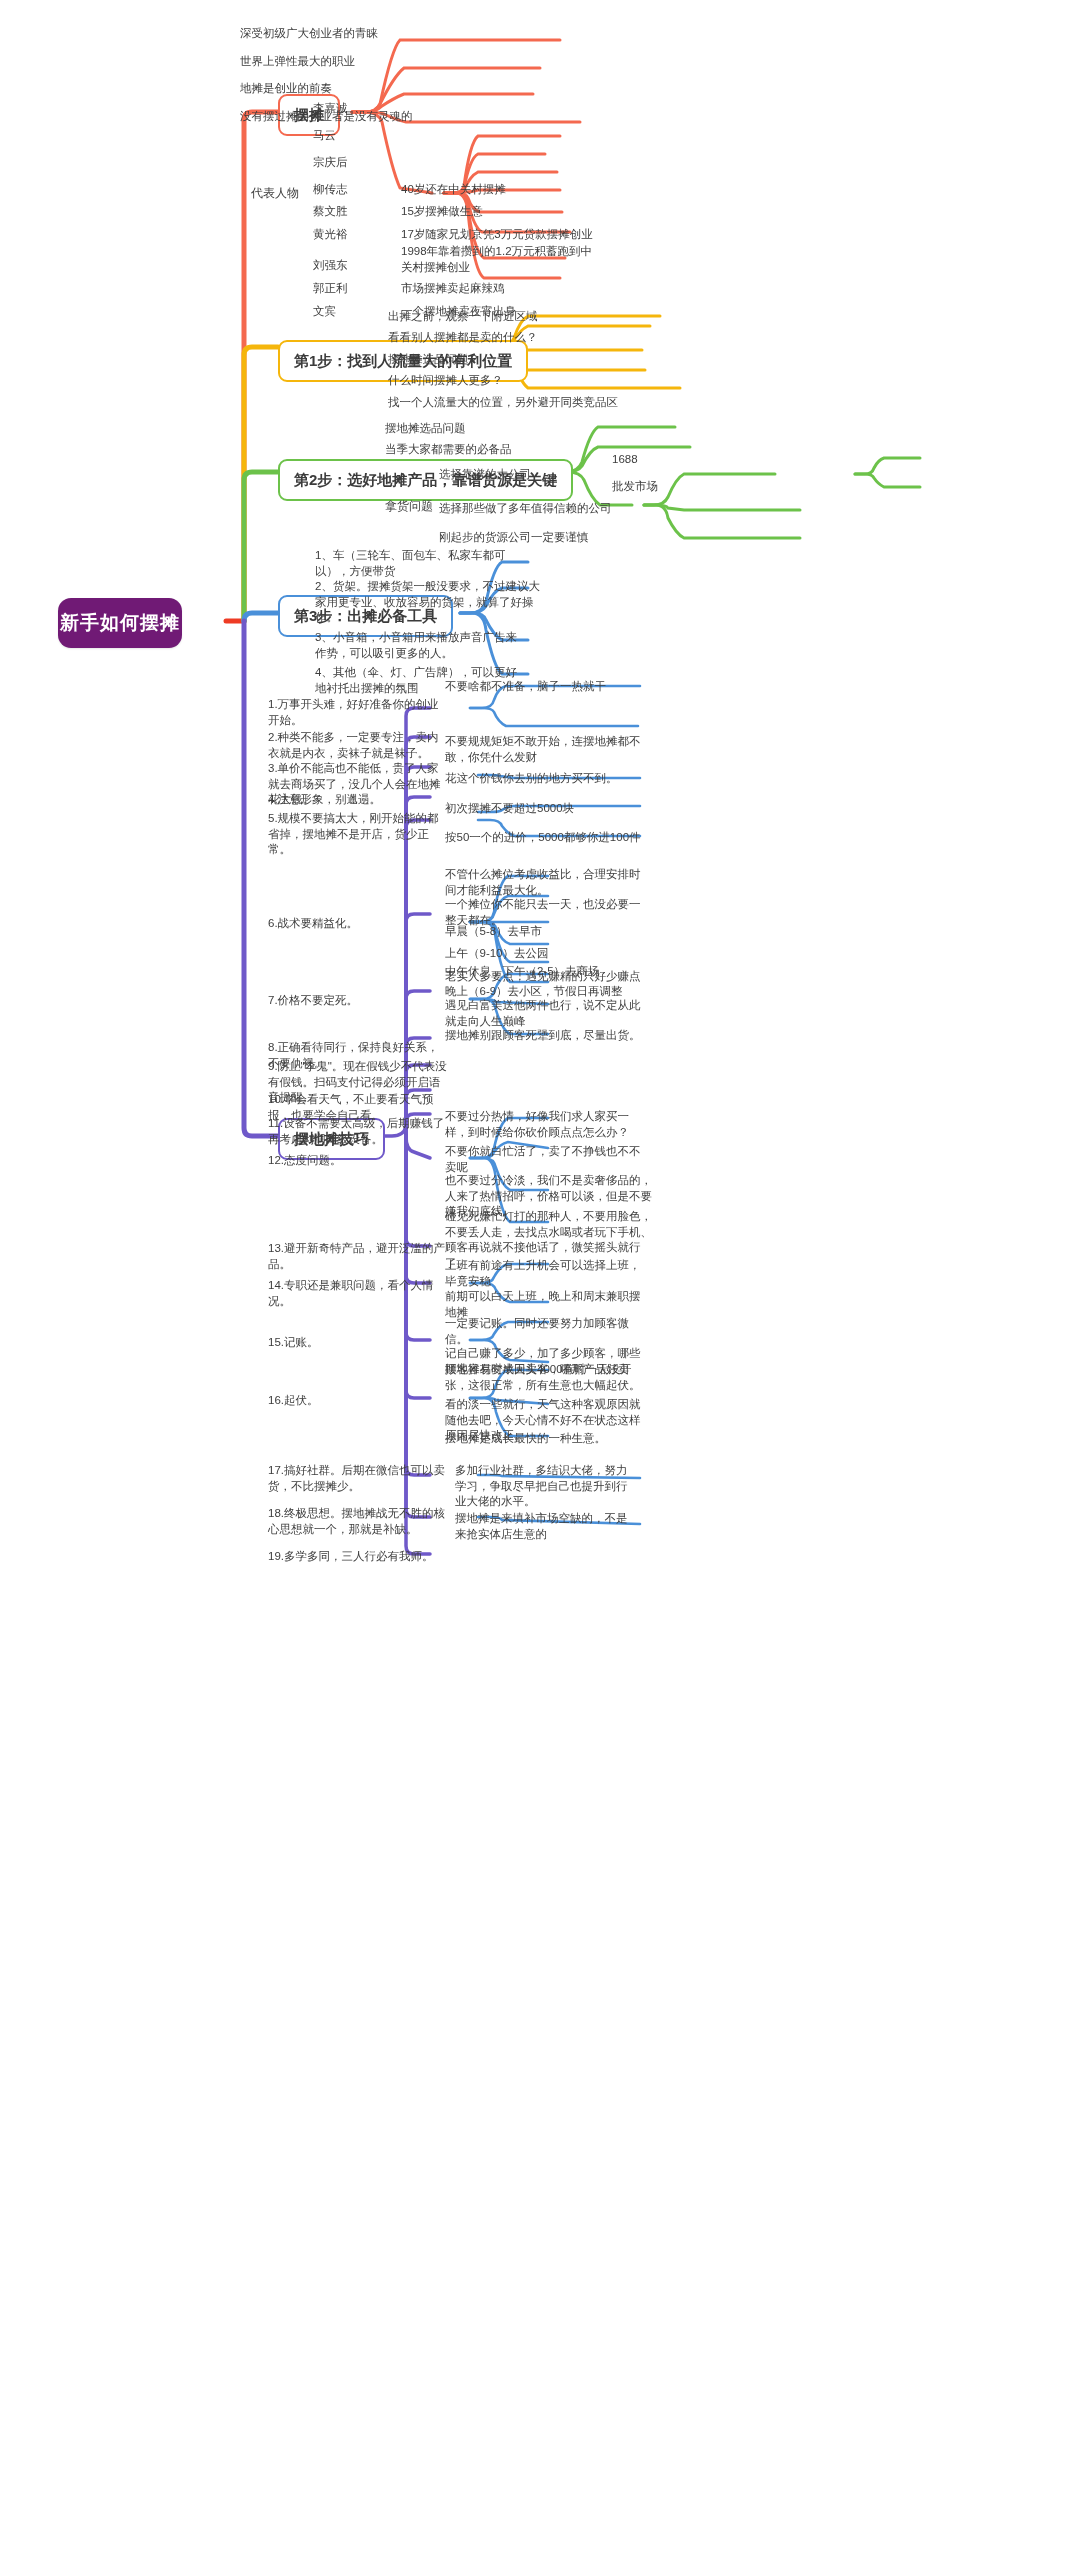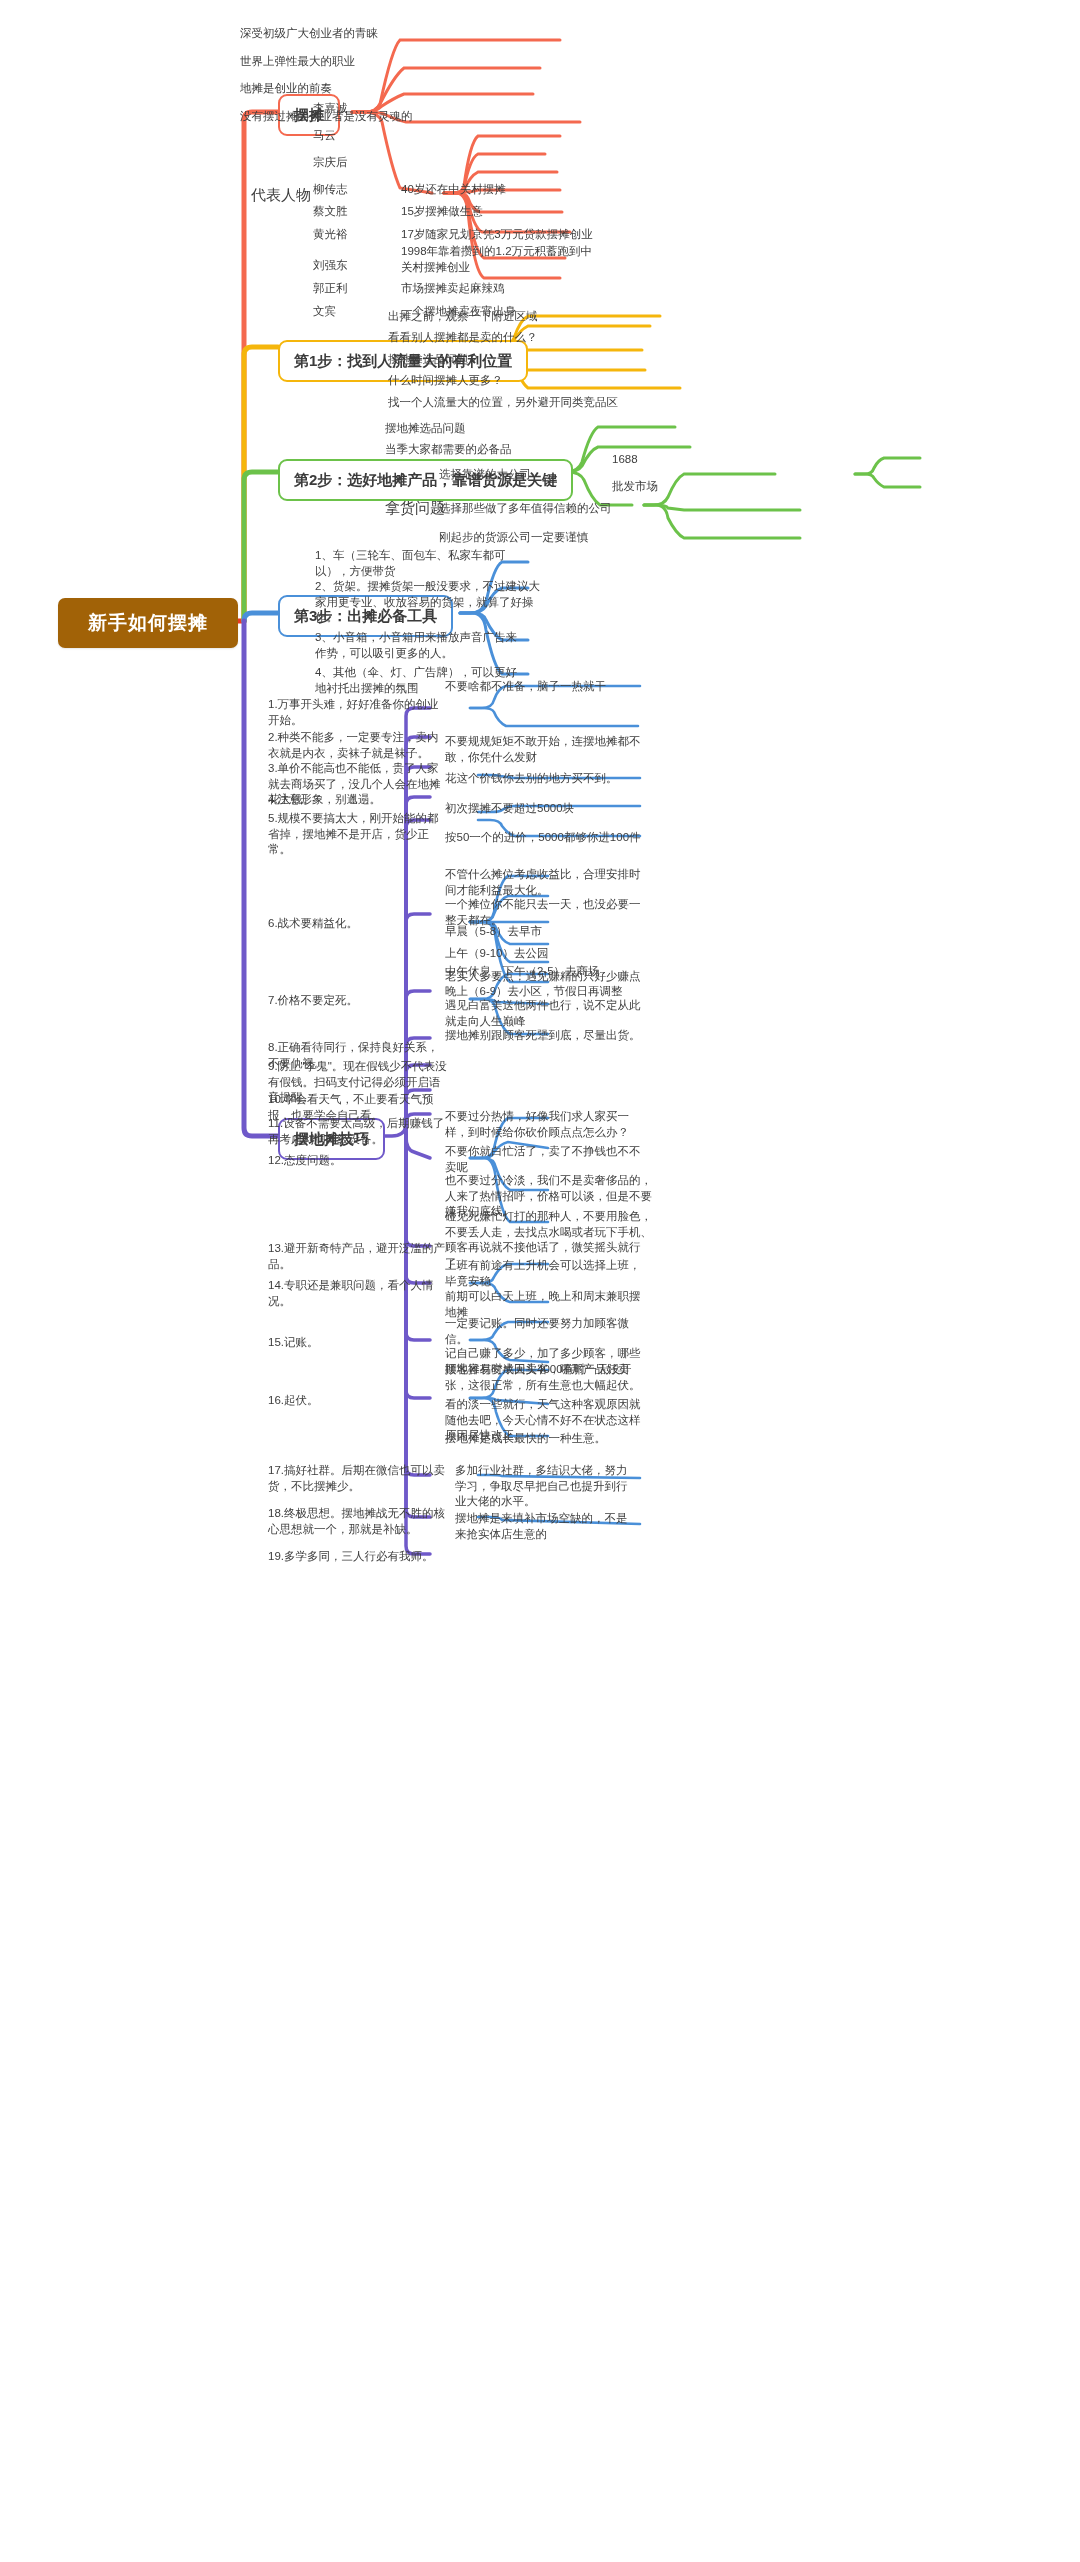--- a/index.html
+++ b/index.html
@@ -23,26 +23,26 @@
     pointer-events: none;
   }
   .node {
     position: absolute;
     white-space: nowrap;
     color: #3b3b3b;
     line-height: 1.35;
   }
   
   .n-root {
-    background: #a16207;
+    background: #701a75;
     color: #ffffff;
     font-weight: bold;
     font-size: 19px;
-    border-radius: 7px;
-    padding: 12px 30px;
+    border-radius: 13px;
+    padding: 12px 2px;
     letter-spacing: 1px;
     box-shadow: 0 1px 2px rgba(0,0,0,.10);
   }
   
   .n-l1 {
     font-weight: bold;
     font-size: 15px;
     border-radius: 9px;
     padding: 9px 14px;
     background: #ffffff;
@@ -53,21 +53,21 @@
   .n-l1.c-green  { border-color: #6cc24a; margin-top: 12px; }
   .n-l1.c-blue   { border-color: #4a90d9; }
   .n-l1.c-purple { border-color: #6f59c9; }
 
   
   .n-leaf {
     font-size: 11.5px;
     color: #3d3d3d;
     padding: 1px 2px 3px 2px;
   }
-  .n-leaf.lv2 { font-size: 15px; }
+  .n-leaf.lv2 { font-size: 12px; }
   .n-leaf.wrap { white-space: normal; }
   .n-leaf.w185 { width: 185px; }
   .n-leaf.w200 { width: 200px; }
   .n-leaf.w215 { width: 215px; }
   .n-leaf.w230 { width: 230px; }
 </style>
 </head>
 <body>
 
 <div id="canvas">

